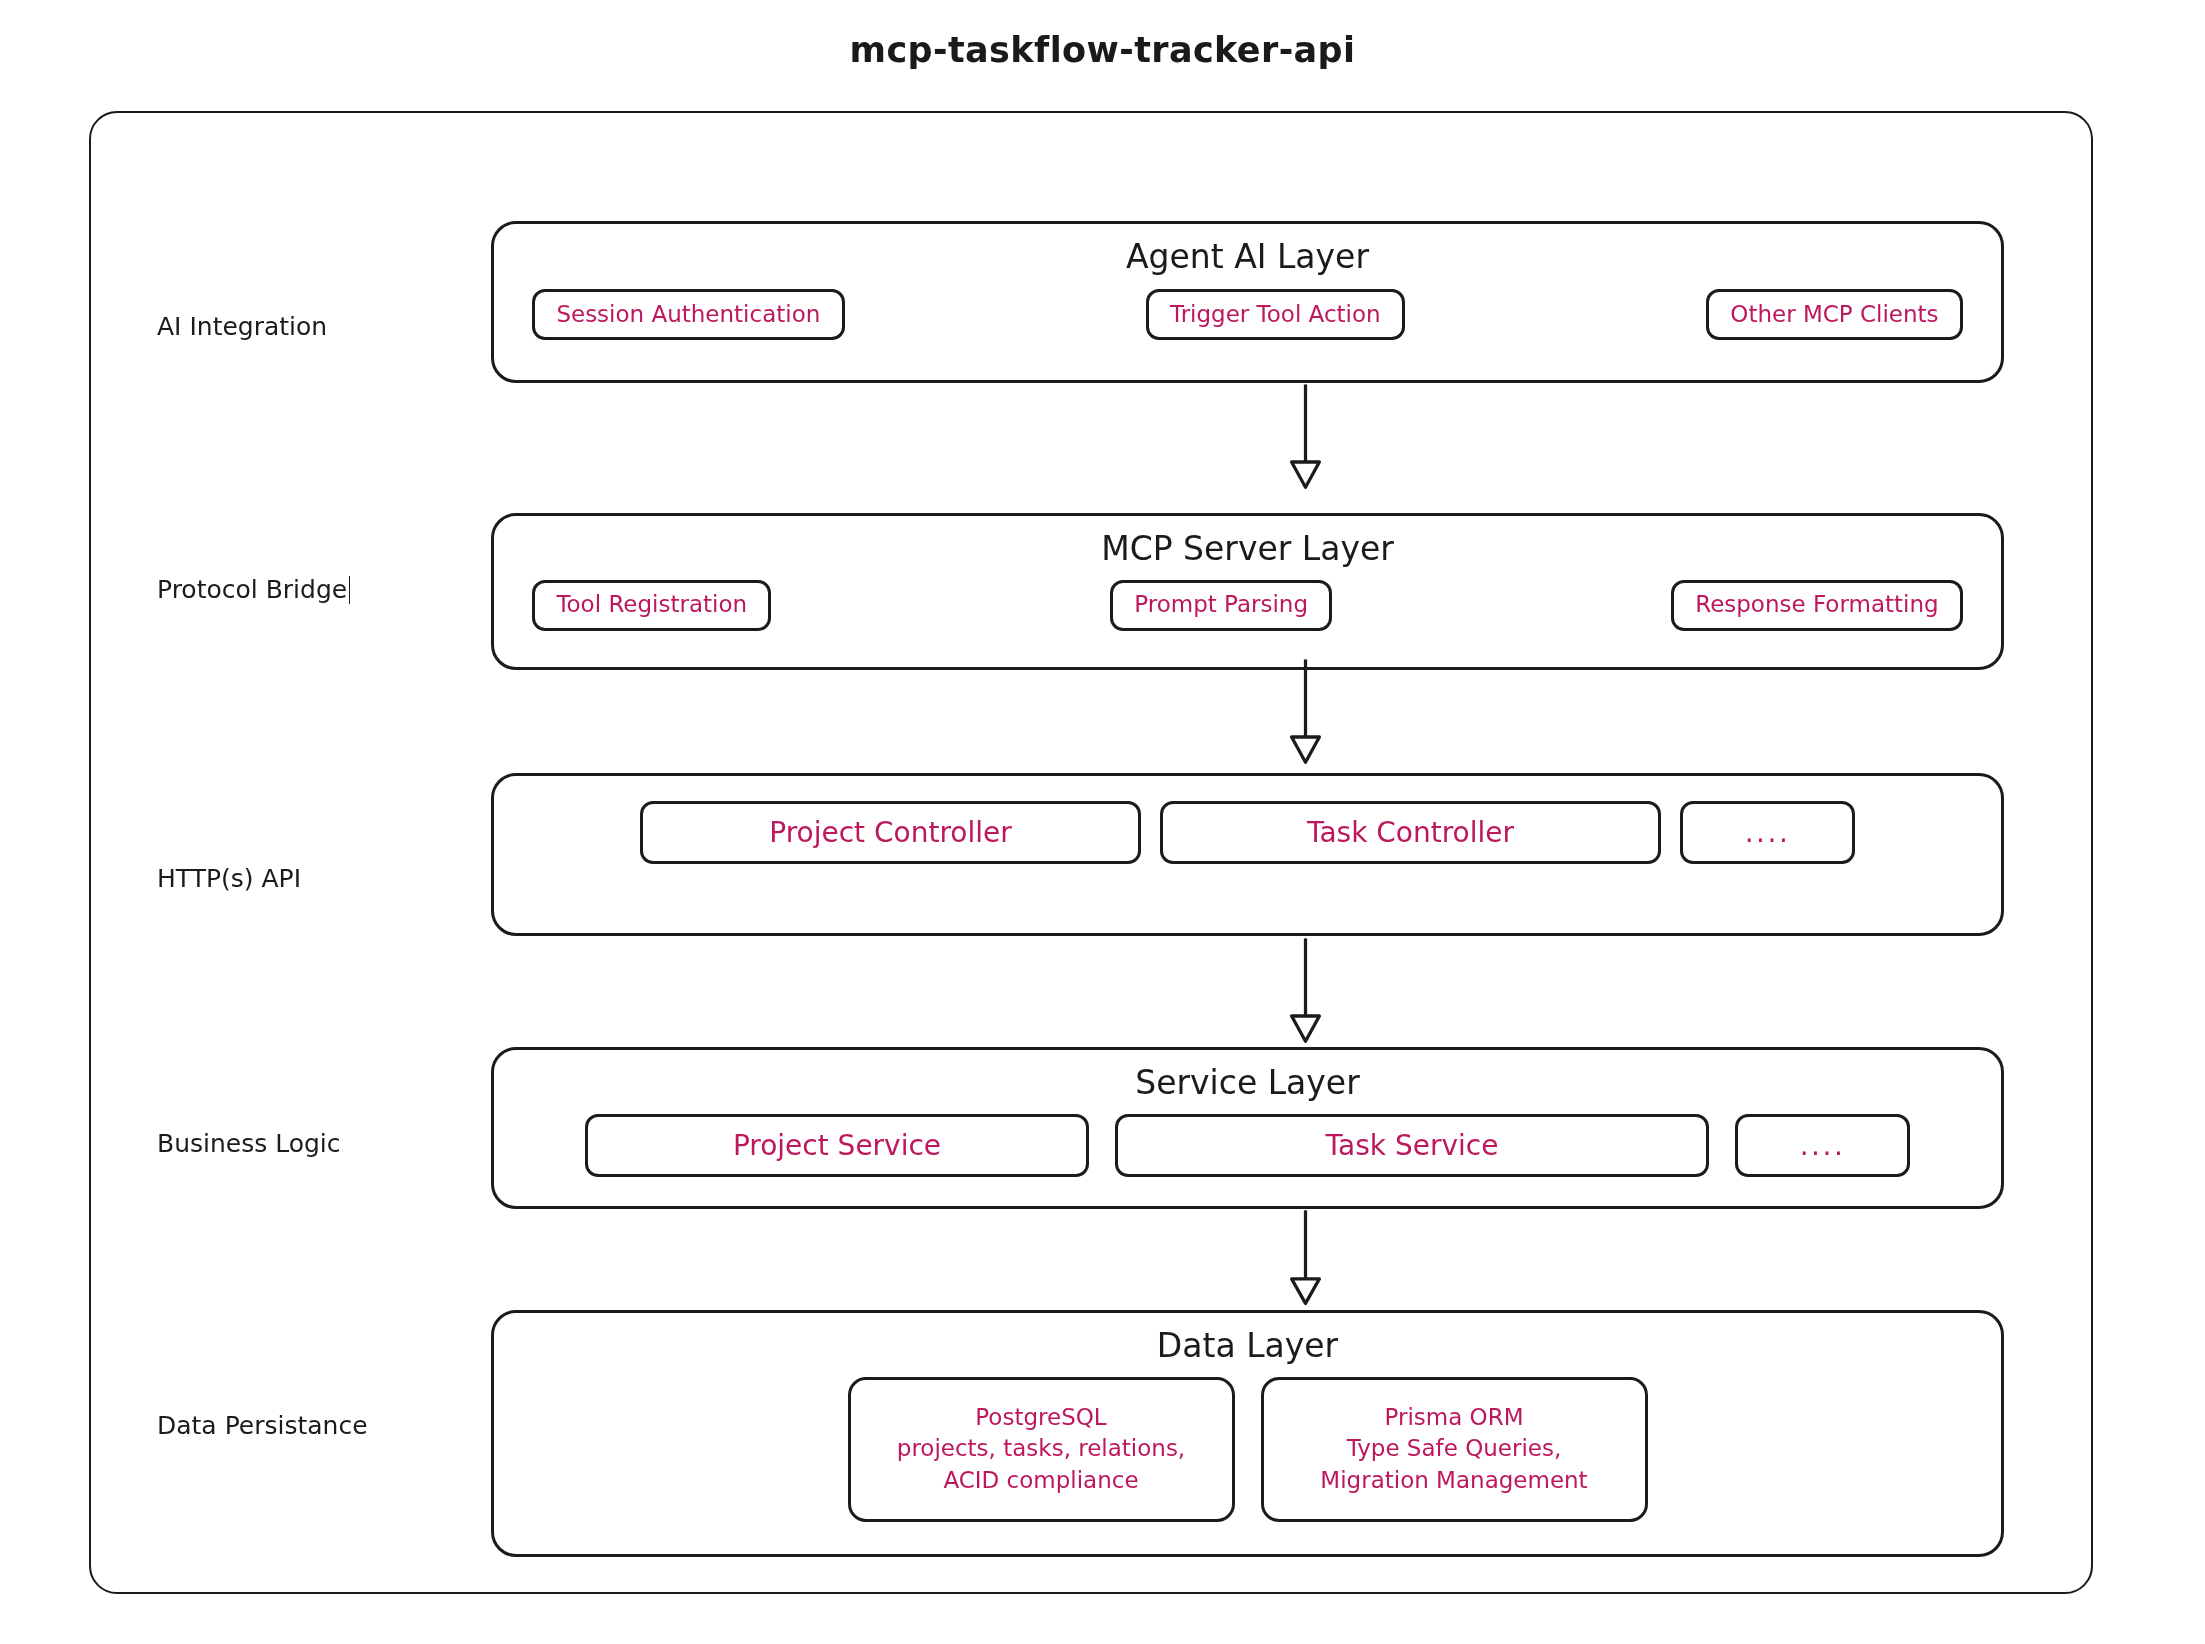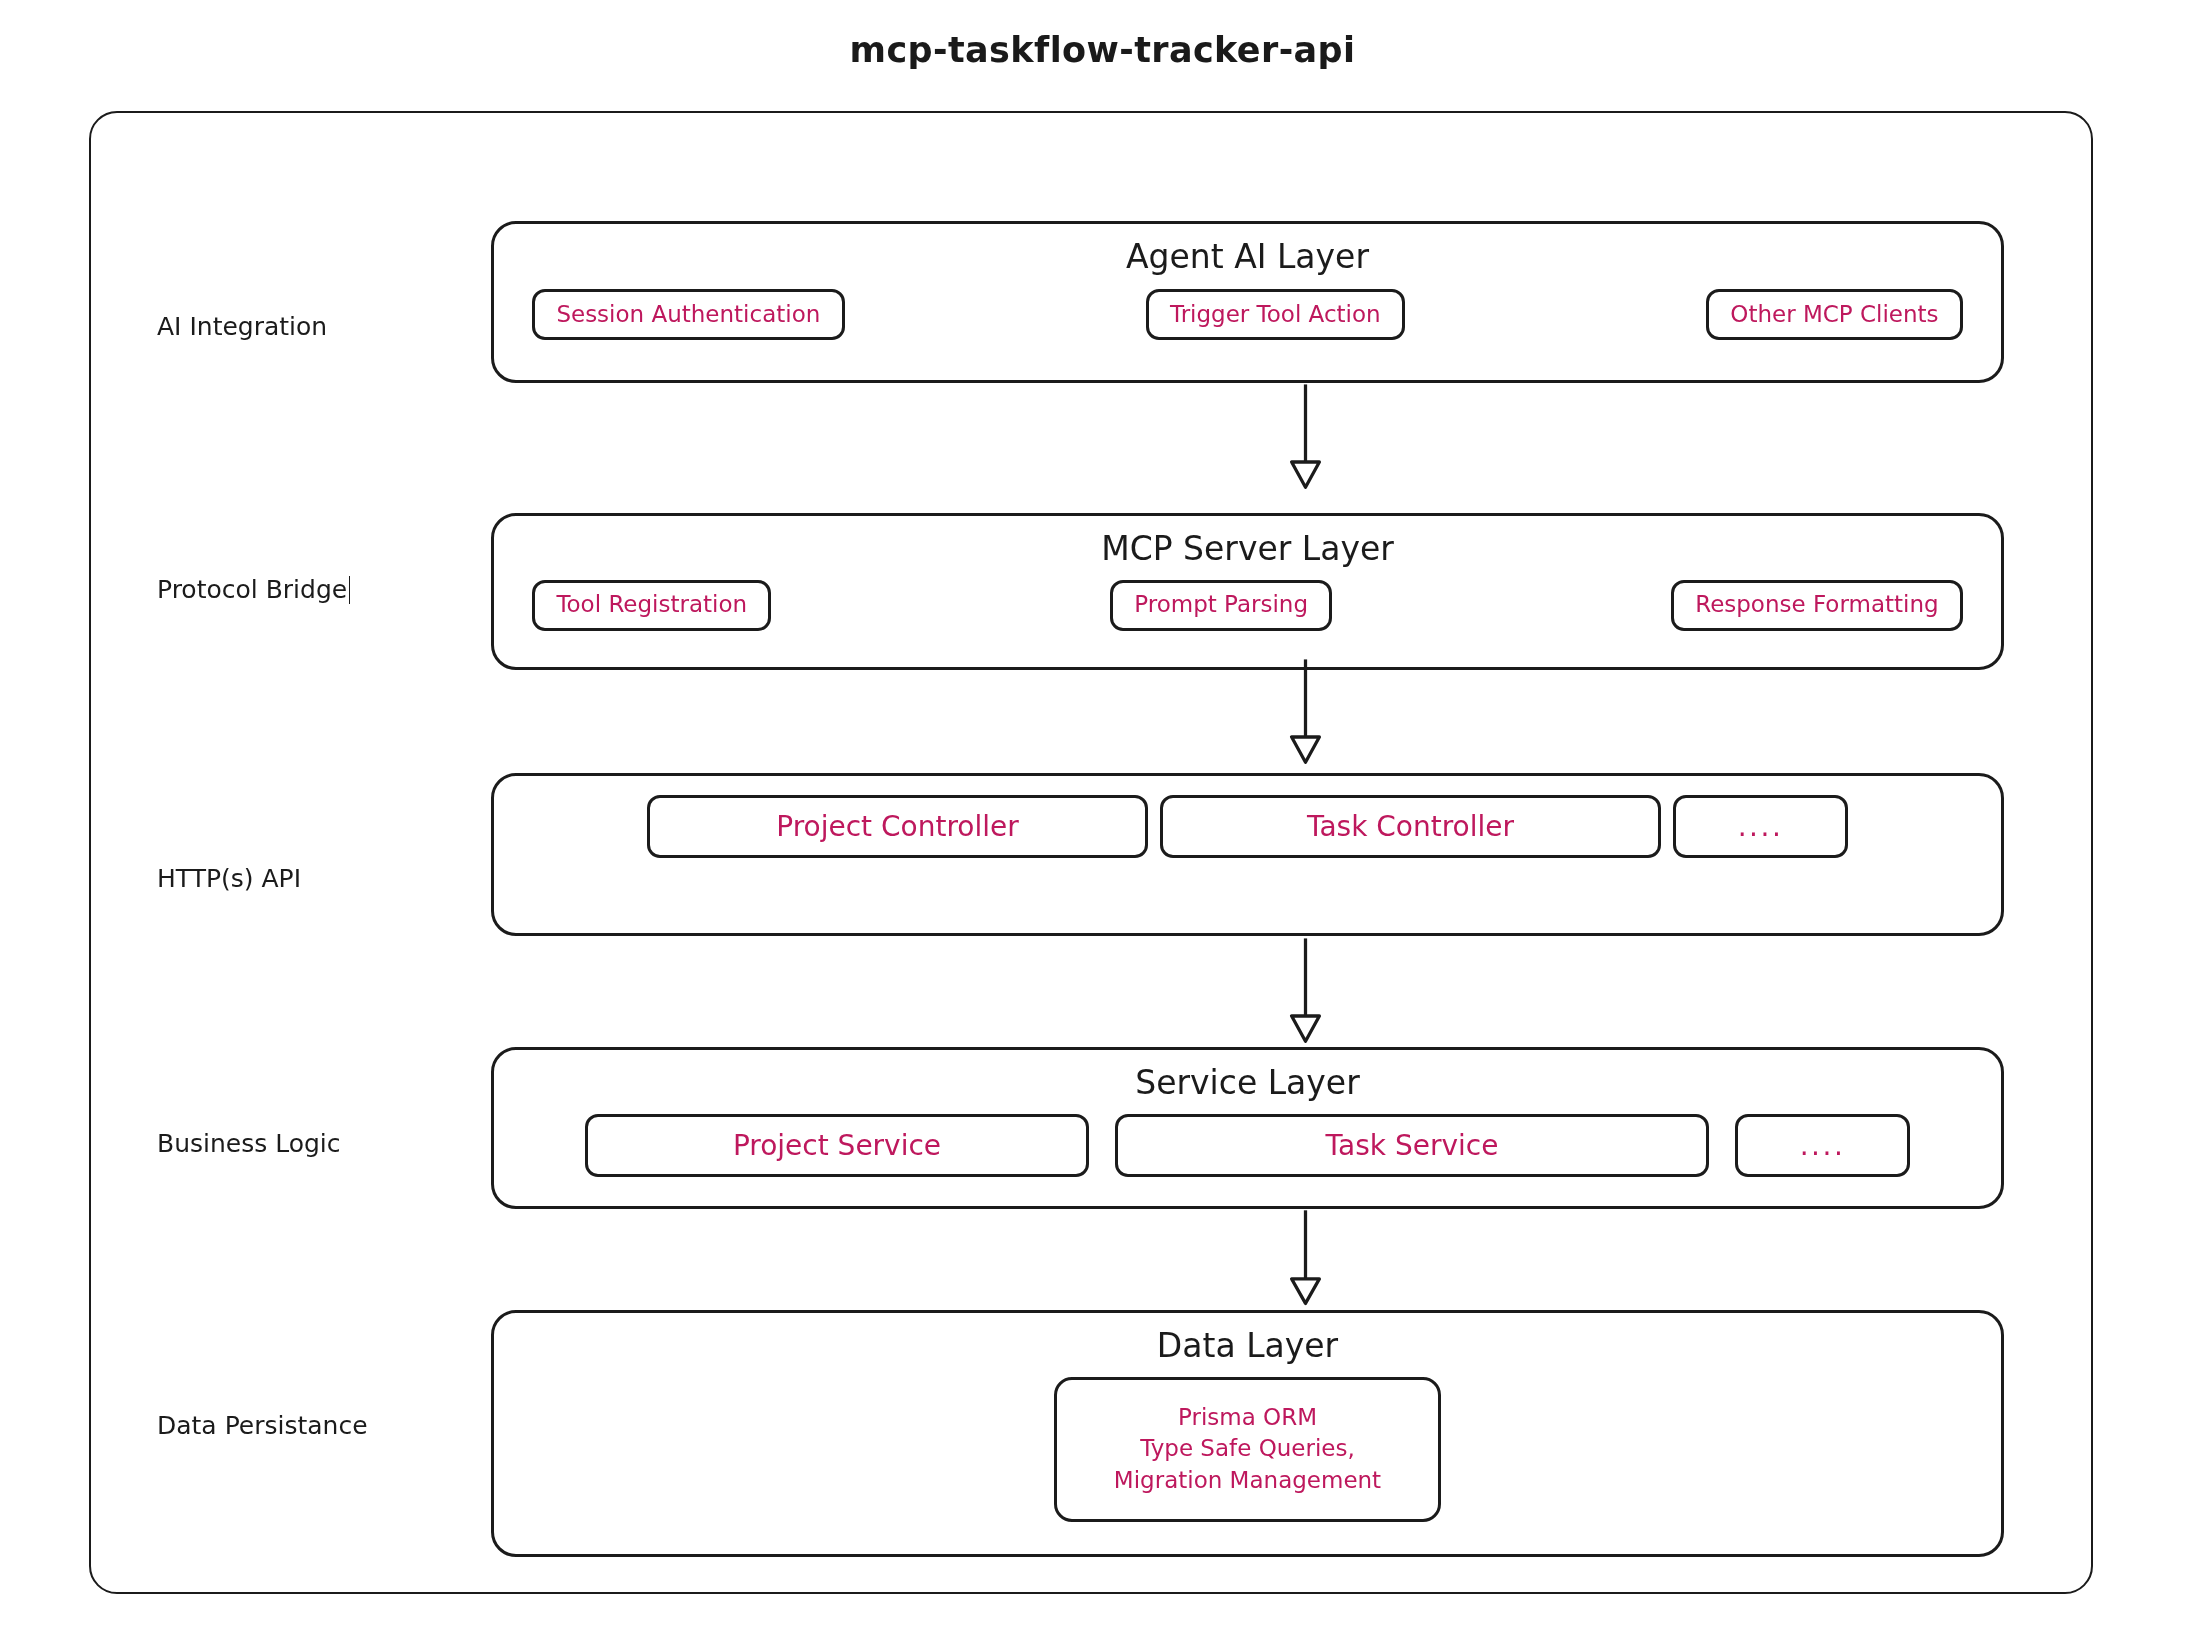--- a/index.html
+++ b/index.html
@@ -198,21 +198,21 @@
   <div class="arrow" style="top:659px;">
     <svg width="49" height="107" viewBox="0 0 60 130">
       <line x1="30" y1="0" x2="30" y2="96" stroke="#1b1b1b" stroke-width="4"></line>
       <polygon points="30,126 13,95 47,95" fill="#ffffff" stroke="#1b1b1b" stroke-width="4" stroke-linejoin="round"></polygon>
     </svg>
   </div>
 
   <div class="layer-row" style="top:773px;">
     <div class="row-label" style="top:91px;">HTTP(s) API</div>
     <div class="layer-box" style="top:0px;height:163px;">
-      <div class="node-strip" style="margin-top:19px;gap:12px;justify-content:center;">
+      <div class="node-strip" style="margin-top:25px;gap:19px;justify-content:center;">
         <div class="node lg" style="width:501px;">Project Controller</div>
         <div class="node lg" style="width:501px;">Task Controller</div>
         <div class="node lg dots">....</div>
       </div>
     </div>
   </div>
 
   <div class="arrow" style="top:938px;">
     <svg width="49" height="107" viewBox="0 0 60 130">
       <line x1="30" y1="0" x2="30" y2="96" stroke="#1b1b1b" stroke-width="4"></line>
@@ -237,20 +237,23 @@
       <line x1="30" y1="0" x2="30" y2="86" stroke="#1b1b1b" stroke-width="4"></line>
       <polygon points="30,114 13,84 47,84" fill="#ffffff" stroke="#1b1b1b" stroke-width="4" stroke-linejoin="round"></polygon>
     </svg>
   </div>
 
   <div class="layer-row" style="top:1294px;">
     <div class="row-label" style="top:117px;">Data Persistance</div>
     <div class="layer-box" style="top:16px;height:247px;">
       <div class="layer-title">Data Layer</div>
       <div class="node-strip" style="margin-top:11.5px;gap:26px;justify-content:center;">
+        <div class="node multi" style="width:387px;">PostgreSQL
+projects, tasks, relations,
+ACID compliance</div>
         <div class="node multi" style="width:387px;">Prisma ORM
 Type Safe Queries,
 Migration Management</div>
       </div>
     </div>
   </div>
 
 </div>
 
 

